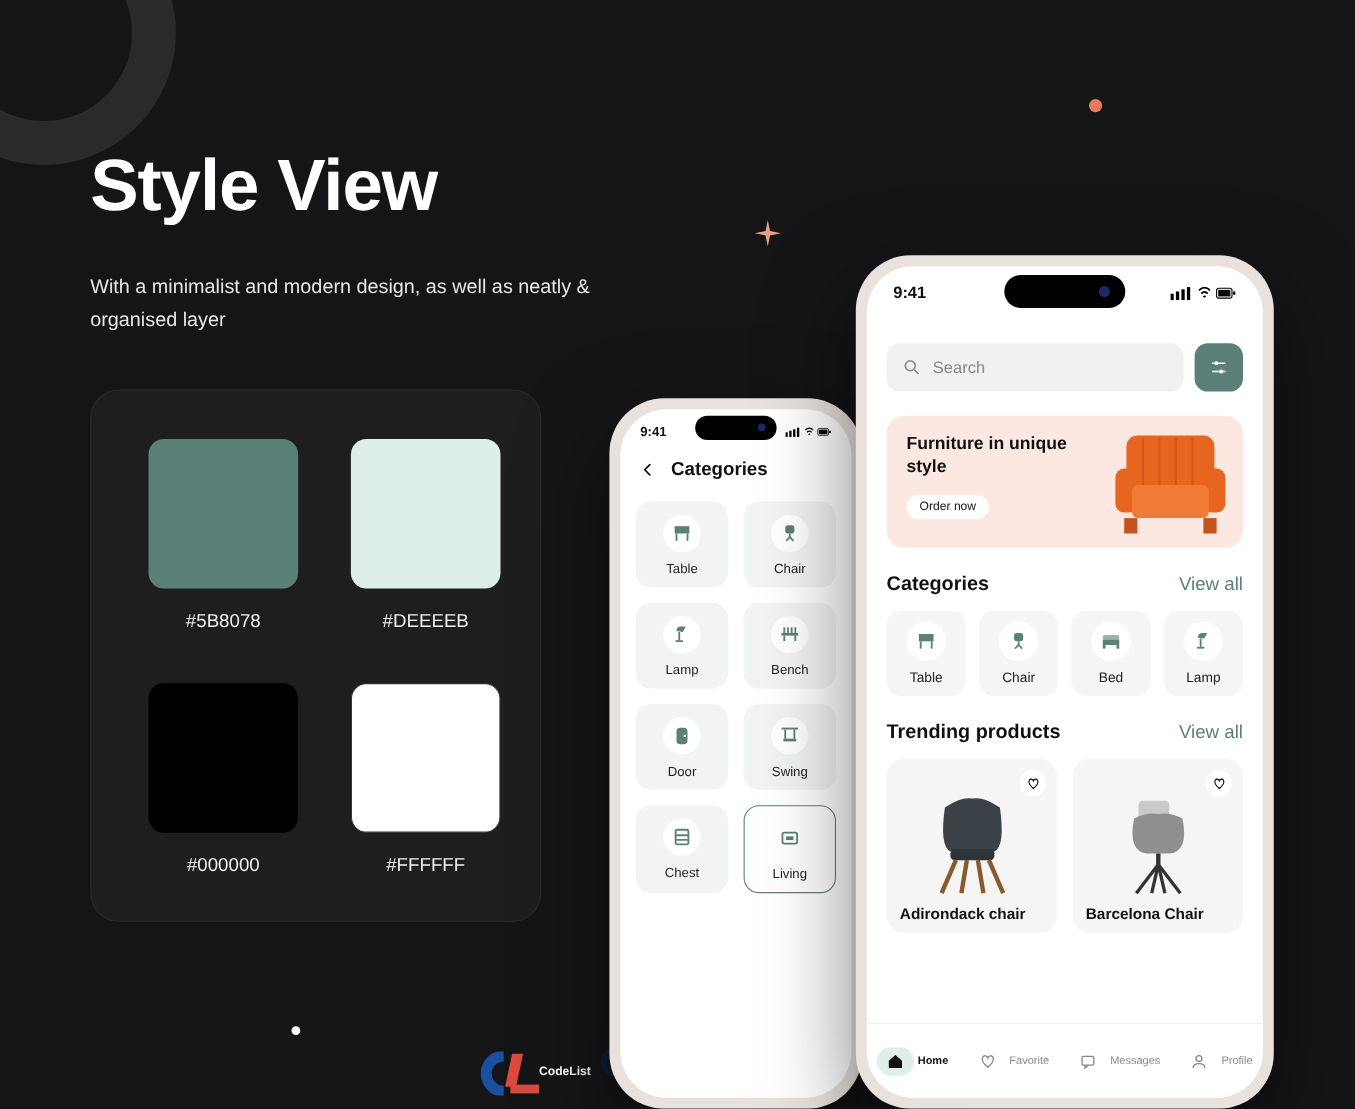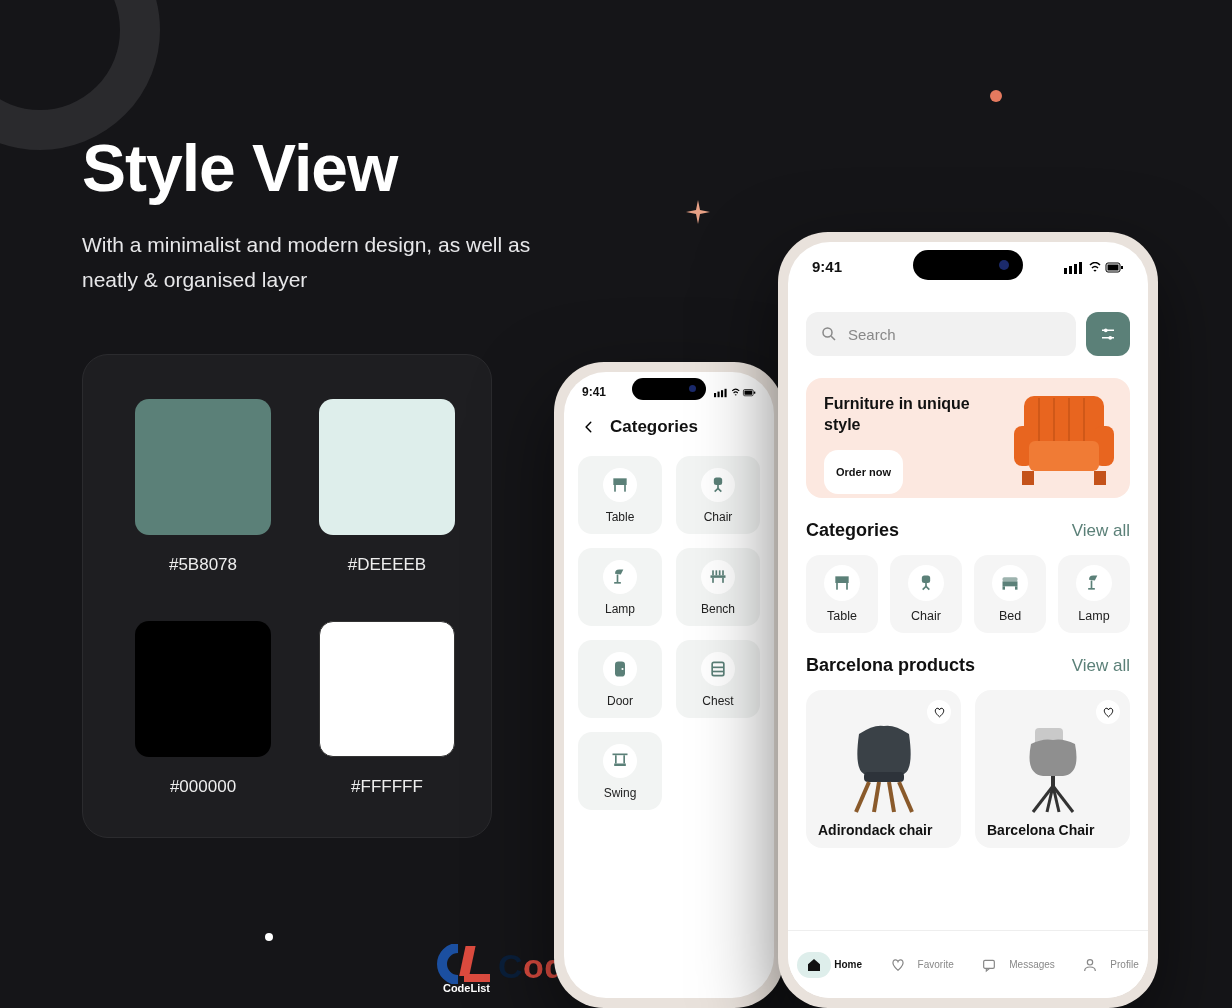--- a/index.html
+++ b/index.html
@@ -9,21 +9,21 @@
 .ring { position:absolute; left:-80px; top:-90px; width:240px; height:240px; border:40px solid #2a2a2d; border-radius:50%; }
 
 .dot-orange { position:absolute; width:12px; height:12px; border-radius:50%; background:#E57A5F; left:990px; top:90px; }
 .dot-white  { position:absolute; width:8px; height:8px; border-radius:50%; background:#fff; left:265px; top:933px; }
 .spark { position:absolute; left:686px; top:200px; width:24px; height:24px; }
 .spark svg { width:100%; height:100%; }
 
 
 .headline { position:absolute; left:82px; top:130px; }
 .headline h1 { font-size:66px; font-weight:700; letter-spacing:-1px; }
-.headline p  { margin-top:22px; font-size:21px; line-height:1.65; font-weight:400; color:#e7e7e9; max-width:460px; }
+.headline p  { margin-top:40px; font-size:18px; line-height:1.65; font-weight:400; color:#e7e7e9; max-width:460px; }
 
 
 .palette { position:absolute; left:82px; top:354px; width:410px; background:#1e1e21; border:1px solid #2b2b2e; border-radius:26px; padding:44px 52px 40px; display:grid; grid-template-columns:1fr 1fr; column-gap:48px; row-gap:46px; }
 .swatch { display:flex; flex-direction:column; align-items:center; }
 .swatch .chip { width:136px; height:136px; border-radius:14px; }
 .swatch .code { margin-top:20px; font-size:17px; font-weight:500; color:#eee; }
 .chip-white { border:1px solid #333; }
 
 
 .phone { position:absolute; border-radius:50px; background:#e9e2dc; padding:10px; box-shadow:0 30px 80px rgba(0,0,0,.5); }
@@ -41,21 +41,21 @@
 .hl-title { font-size:21px; font-weight:700; line-height:1.25; }
 .hl-icons { display:flex; gap:10px; }
 .roundbtn { width:38px; height:38px; border-radius:50%; background:#f1f1f1; display:flex; align-items:center; justify-content:center; }
 
 .searchrow { display:flex; gap:10px; margin-top:20px; }
 .searchbox { flex:1; background:#f1f1f1; border-radius:12px; height:44px; display:flex; align-items:center; padding:0 14px; gap:10px; color:#888; font-size:15px; }
 .filterbtn { width:44px; height:44px; border-radius:12px; background:#5B8078; display:flex; align-items:center; justify-content:center; }
 
 .banner { margin-top:22px; background:#FCE8E0; border-radius:16px; height:120px; padding:16px 18px; position:relative; overflow:hidden; }
 .banner-title { font-size:16px; font-weight:700; color:#111; max-width:150px; line-height:1.3; }
-.banner-btn { margin-top:14px; display:inline-block; background:#fff; border-radius:14px; padding:16px 12px; font-size:11px; font-weight:700; }
+.banner-btn { margin-top:14px; display:inline-block; background:#fff; border-radius:14px; padding:5px 12px; font-size:11px; font-weight:400; }
 .banner-chair { position:absolute; right:6px; top:8px; width:120px; height:104px; }
 
 .sectionrow { display:flex; justify-content:space-between; align-items:center; margin-top:22px; }
 .sectiontitle { font-size:18px; font-weight:700; }
 .viewall { font-size:17px; color:#5B8078; font-weight:400; }
 
 .catrow { display:flex; gap:12px; margin-top:14px; }
 .catbox { flex:1; background:#f5f5f5; border-radius:14px; padding:10px 0 10px; display:flex; flex-direction:column; align-items:center; gap:8px; }
 .catbox .ic { width:36px; height:36px; border-radius:50%; background:#fff; display:flex; align-items:center; justify-content:center; }
 .catbox .lbl { font-size:12.5px; font-weight:500; color:#222; }
@@ -84,21 +84,21 @@
 .ps-title { font-size:17px; font-weight:700; }
 
 .catgrid { margin-top:18px; display:grid; grid-template-columns:1fr 1fr; gap:14px; }
 .ps-cat { background:#f2f4f3; border-radius:14px; padding:12px 0 10px; display:flex; flex-direction:column; align-items:center; gap:8px; }
 .ps-cat.selected { background:#fff; border:1.5px solid #5B8078; }
 .ps-cat .ic { width:34px; height:34px; border-radius:50%; background:#fff; display:flex; align-items:center; justify-content:center; }
 .ps-cat .lbl { font-size:12px; font-weight:500; color:#222; }
 
 
 .watermark { position:absolute; left:436px; bottom:12px; display:flex; align-items:flex-end; gap:0; }
-.wm-mark { display:flex; flex-direction:column; align-items:flex-end; margin-right:6px;}
+.wm-mark { display:flex; flex-direction:row; align-items:center; margin-right:6px;}
 .wm-text { font-size:34px; font-weight:700; color:#DB4B3F; letter-spacing:.5px; position:relative; top:-10px;}
 .wm-text .dark { color:#0a1f3a; }
 .wm-sub { font-size:11px; font-weight:700; color:#fff; position:relative; left:-2px; top:-2px;}
 
 
 svg .accent { fill:#5B8078; }
 svg .stroke-accent { stroke:#5B8078; }
 </style>
 </head>
 <body>
@@ -215,37 +215,46 @@
               <svg width="20" height="20" viewBox="0 0 24 24">
                 <rect x="6" y="3" width="12" height="18" rx="4" class="accent"></rect>
                 <circle cx="15" cy="12" r="1.3" fill="#fff"></circle>
               </svg>
             </div>
           <div class="lbl">Door</div>
         </div>
         <div class="ps-cat">
           <div class="ic">
               <svg width="20" height="20" viewBox="0 0 24 24">
-                <rect x="5" y="4" width="14" height="16" rx="2" class="stroke-accent" stroke-width="2" fill="none"></rect>
-                <line x1="5" y1="10" x2="19" y2="10" class="stroke-accent" stroke-width="2"></line>
-                <line x1="5" y1="15" x2="19" y2="15" class="stroke-accent" stroke-width="2"></line>
-              </svg>
-            </div>
-          <div class="lbl">Chest</div>
-        </div>
-        <div class="ps-cat">
-          <div class="ic">
-              <svg width="20" height="20" viewBox="0 0 24 24">
                 <rect x="3" y="3" width="18" height="2" class="accent"></rect>
                 <line x1="7" y1="5" x2="7" y2="15" class="stroke-accent" stroke-width="2"></line>
                 <line x1="17" y1="5" x2="17" y2="15" class="stroke-accent" stroke-width="2"></line>
                 <rect x="5" y="15" width="14" height="3" class="accent"></rect>
               </svg>
             </div>
           <div class="lbl">Swing</div>
+        </div>
+        <div class="ps-cat">
+          <div class="ic">
+              <svg width="20" height="20" viewBox="0 0 24 24">
+                <rect x="5" y="4" width="14" height="16" rx="2" class="stroke-accent" stroke-width="2" fill="none"></rect>
+                <line x1="5" y1="10" x2="19" y2="10" class="stroke-accent" stroke-width="2"></line>
+                <line x1="5" y1="15" x2="19" y2="15" class="stroke-accent" stroke-width="2"></line>
+              </svg>
+            </div>
+          <div class="lbl">Chest</div>
+        </div>
+        <div class="ps-cat selected">
+          <div class="ic">
+              <svg width="20" height="20" viewBox="0 0 24 24">
+                <rect x="4" y="6" width="16" height="12" rx="2" class="stroke-accent" stroke-width="2" fill="none"></rect>
+                <rect x="8" y="10" width="8" height="4" class="accent"></rect>
+              </svg>
+            </div>
+          <div class="lbl">Living</div>
         </div>
       </div>
     </div>
   </div>
 </div>
 
 <div class="phone phone-large">
   <div class="screen">
     <div class="notch">
         <div class="cam"></div>
@@ -347,21 +356,21 @@
                 <path d="M6 8 Q6 3 11 3 L16 3 L13 9 Z" class="accent"></path>
                 <rect x="5" y="18" width="8" height="2" class="accent"></rect>
                 <rect x="8" y="9" width="2" height="9" class="accent"></rect>
               </svg>
             </div>
           <div class="lbl">Lamp</div>
         </div>
       </div>
 
       <div class="sectionrow">
-        <div class="sectiontitle">Barcelona products</div>
+        <div class="sectiontitle">Trending products</div>
         <div class="viewall">View all</div>
       </div>
       <div class="prodrow">
         <div class="prodcard">
           <div class="fav">
               <svg width="13" height="13" viewBox="0 0 24 24">
                 <path d="M12 20 C5 14 3 10 5 6 C7 3 11 4 12 7 C13 4 17 3 19 6 C21 10 19 14 12 20 Z" stroke="#000" stroke-width="1.8" fill="none"></path>
               </svg>
             </div>
           <div class="prodimg">

